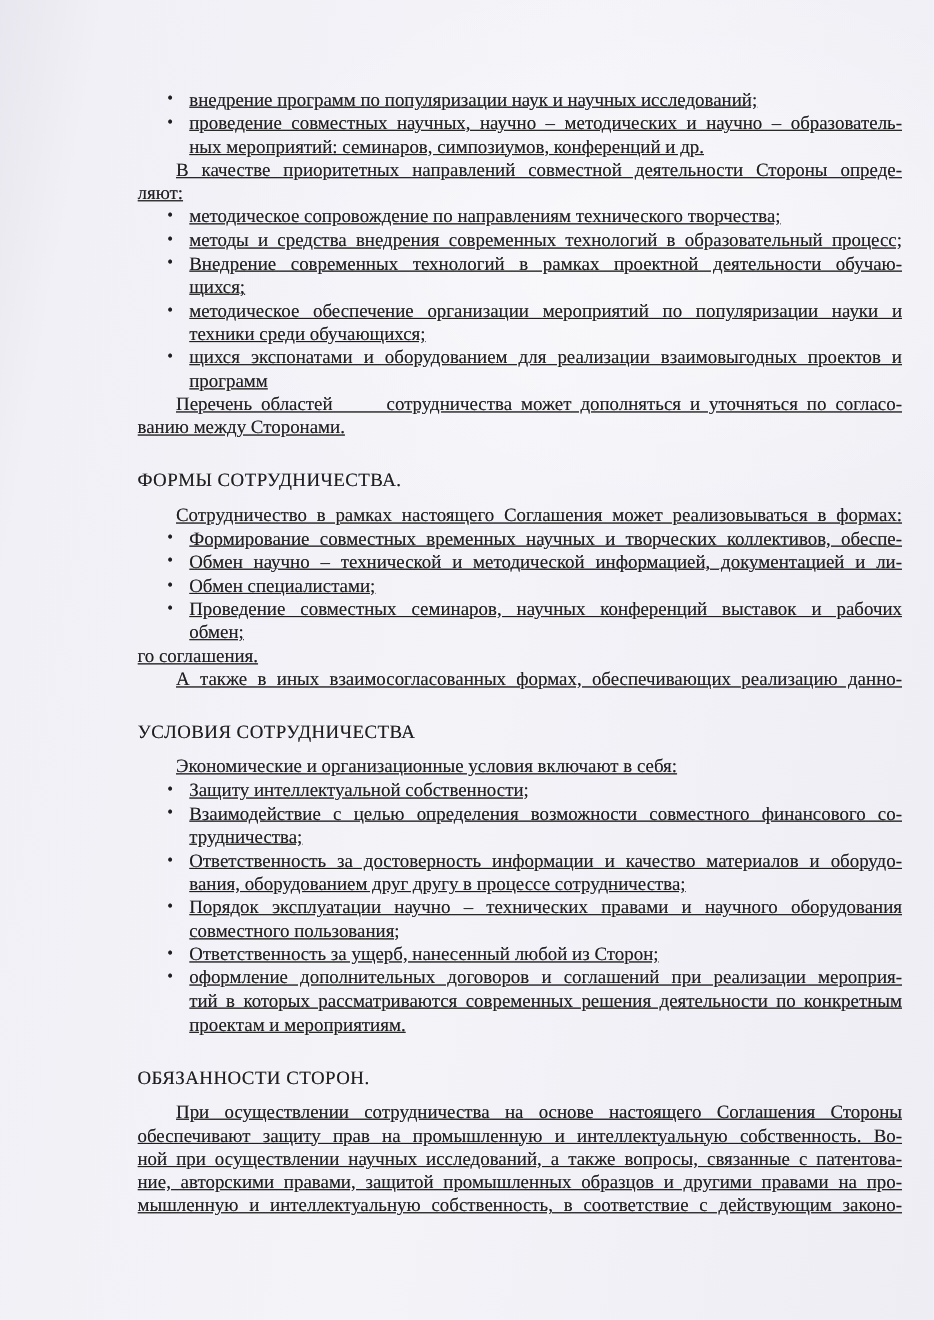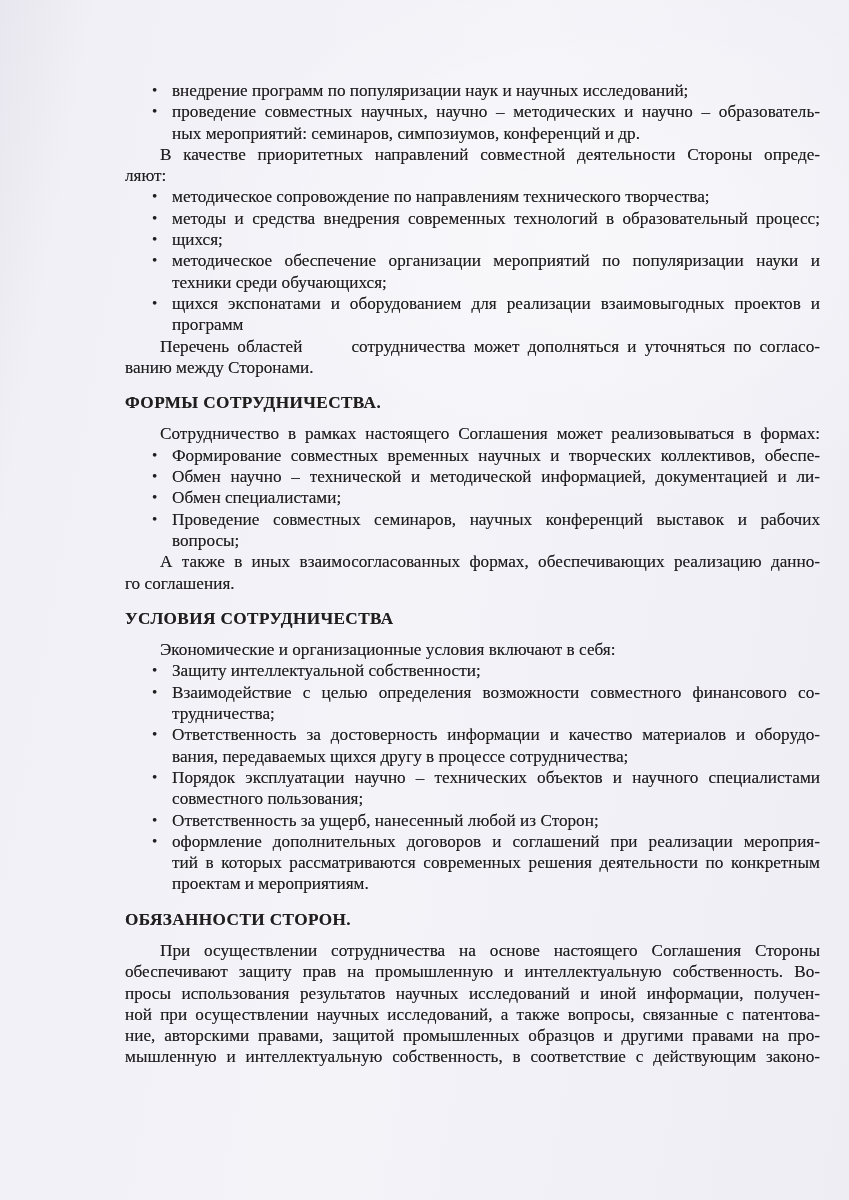--- a/index.html
+++ b/index.html
@@ -12,32 +12,32 @@
     background:
       radial-gradient(ellipse 600px 400px at 70% 20%, rgba(255,255,255,0.45), rgba(255,255,255,0) 70%),
       linear-gradient(100deg, #e8e6ee 0%, #f1f0f6 9%, #f4f3f8 50%, #eeedf4 100%);
     color:#201e1f;
   }
   .content {
     position:absolute; left:125px; top:80px; width:695px;
     font-size:17.2px; line-height:21.3px;
     text-shadow:0 0 0.5px rgba(30,28,30,0.55);
   }
-  .ln { white-space:nowrap; overflow:hidden; }
+  .ln { white-space:nowrap; overflow:hidden;text-decoration:underline; }
   .ln.j { text-align:justify; text-align-last:justify; }
   .ln.ind { text-indent:35px; }
   .item { display:flex; }
   .marker {
     flex:0 0 47px; box-sizing:border-box; padding-left:27px;
     font-size:15px;
   }
   .txt { flex:1 1 auto; min-width:0; }
   .heading {
-    margin:14px 0 10px 0; letter-spacing:0.4px;
-    white-space:nowrap; overflow:hidden;font-weight:bold;
+    margin:27px 0 10px 0; letter-spacing:0.4px;
+    white-space:nowrap; overflow:hidden;
   }
 </style>
 </head>
 <body>
 
 <div class="page">
   <div class="content">
       <div class="item">
         <div class="marker">•</div>
         <div class="txt">
@@ -63,20 +63,21 @@
       </div>
       <div class="item">
         <div class="marker">•</div>
         <div class="txt">
           <div class="ln j">методы и средства внедрения современных технологий в образовательный процесс;</div>
         </div>
       </div>
       <div class="item">
         <div class="marker">•</div>
         <div class="txt">
+          <div class="ln j">Внедрение современных технологий в рамках проектной деятельности обучаю-</div>
           <div class="ln">щихся;</div>
         </div>
       </div>
       <div class="item">
         <div class="marker">•</div>
         <div class="txt">
           <div class="ln j">методическое обеспечение организации мероприятий по популяризации науки и</div>
           <div class="ln">техники среди обучающихся;</div>
         </div>
       </div>
@@ -110,26 +111,26 @@
       <div class="item">
         <div class="marker">•</div>
         <div class="txt">
           <div class="ln">Обмен специалистами;</div>
         </div>
       </div>
       <div class="item">
         <div class="marker">•</div>
         <div class="txt">
           <div class="ln j">Проведение совместных семинаров, научных конференций выставок и рабочих</div>
-          <div class="ln">вопросы;</div>
+          <div class="ln">обмен;</div>
         </div>
       </div>
       <div class="para">
+        <div class="ln">го соглашения.</div>
         <div class="ln j ind">А также в иных взаимосогласованных формах, обеспечивающих реализацию данно-</div>
-        <div class="ln">го соглашения.</div>
       </div>
       <div class="heading">УСЛОВИЯ СОТРУДНИЧЕСТВА</div>
       <div class="para">
         <div class="ln ind">Экономические и организационные условия включают в себя:</div>
       </div>
       <div class="item">
         <div class="marker">•</div>
         <div class="txt">
           <div class="ln">Защиту интеллектуальной собственности;</div>
         </div>
@@ -138,27 +139,27 @@
         <div class="marker">•</div>
         <div class="txt">
           <div class="ln j">Взаимодействие с целью определения возможности совместного финансового со-</div>
           <div class="ln">трудничества;</div>
         </div>
       </div>
       <div class="item">
         <div class="marker">•</div>
         <div class="txt">
           <div class="ln j">Ответственность за достоверность информации и качество материалов и оборудо-</div>
-          <div class="ln">вания, передаваемых щихся другу в процессе сотрудничества;</div>
+          <div class="ln">вания, оборудованием друг другу в процессе сотрудничества;</div>
         </div>
       </div>
       <div class="item">
         <div class="marker">•</div>
         <div class="txt">
-          <div class="ln j">Порядок эксплуатации научно – технических объектов и научного специалистами</div>
+          <div class="ln j">Порядок эксплуатации научно – технических правами и научного оборудования</div>
           <div class="ln">совместного пользования;</div>
         </div>
       </div>
       <div class="item">
         <div class="marker">•</div>
         <div class="txt">
           <div class="ln">Ответственность за ущерб, нанесенный любой из Сторон;</div>
         </div>
       </div>
       <div class="item">
@@ -166,19 +167,18 @@
         <div class="txt">
           <div class="ln j">оформление дополнительных договоров и соглашений при реализации мероприя-</div>
           <div class="ln j">тий в которых рассматриваются современных решения деятельности по конкретным</div>
           <div class="ln">проектам и мероприятиям.</div>
         </div>
       </div>
       <div class="heading">ОБЯЗАННОСТИ СТОРОН.</div>
       <div class="para">
         <div class="ln j ind">При осуществлении сотрудничества на основе настоящего Соглашения Стороны</div>
         <div class="ln j">обеспечивают защиту прав на промышленную и интеллектуальную собственность. Во-</div>
-        <div class="ln j">просы использования результатов научных исследований и иной информации, получен-</div>
         <div class="ln j">ной при осуществлении научных исследований, а также вопросы, связанные с патентова-</div>
         <div class="ln j">ние, авторскими правами, защитой промышленных образцов и другими правами на про-</div>
         <div class="ln j">мышленную и интеллектуальную собственность, в соответствие с действующим законо-</div>
       </div>
     </div>
 </div>
 
 </body></html>

